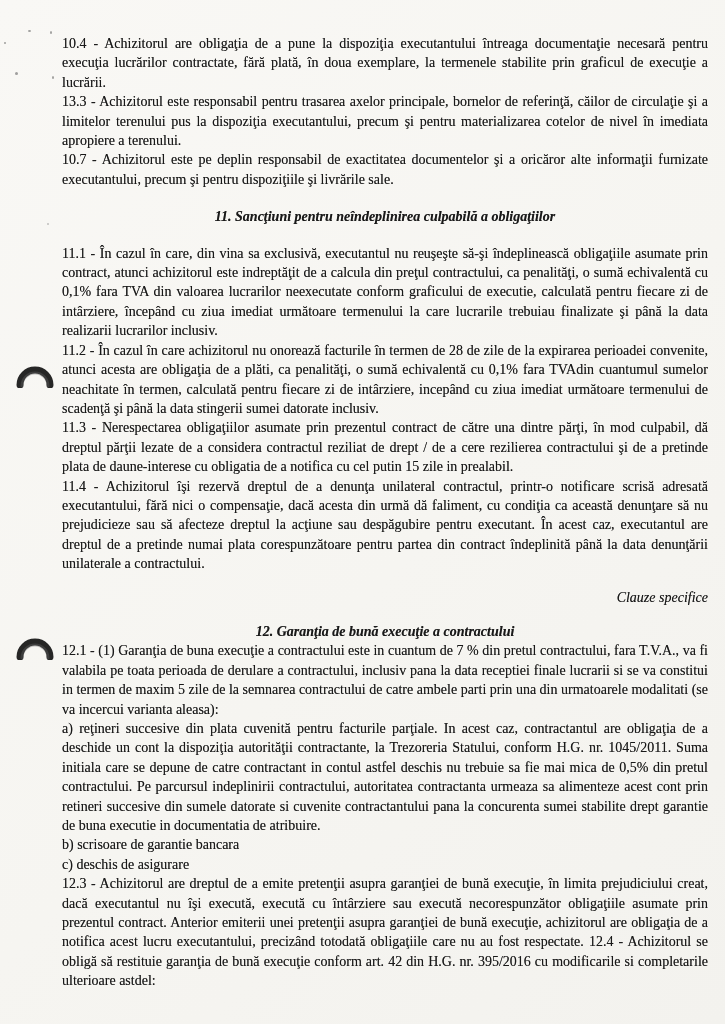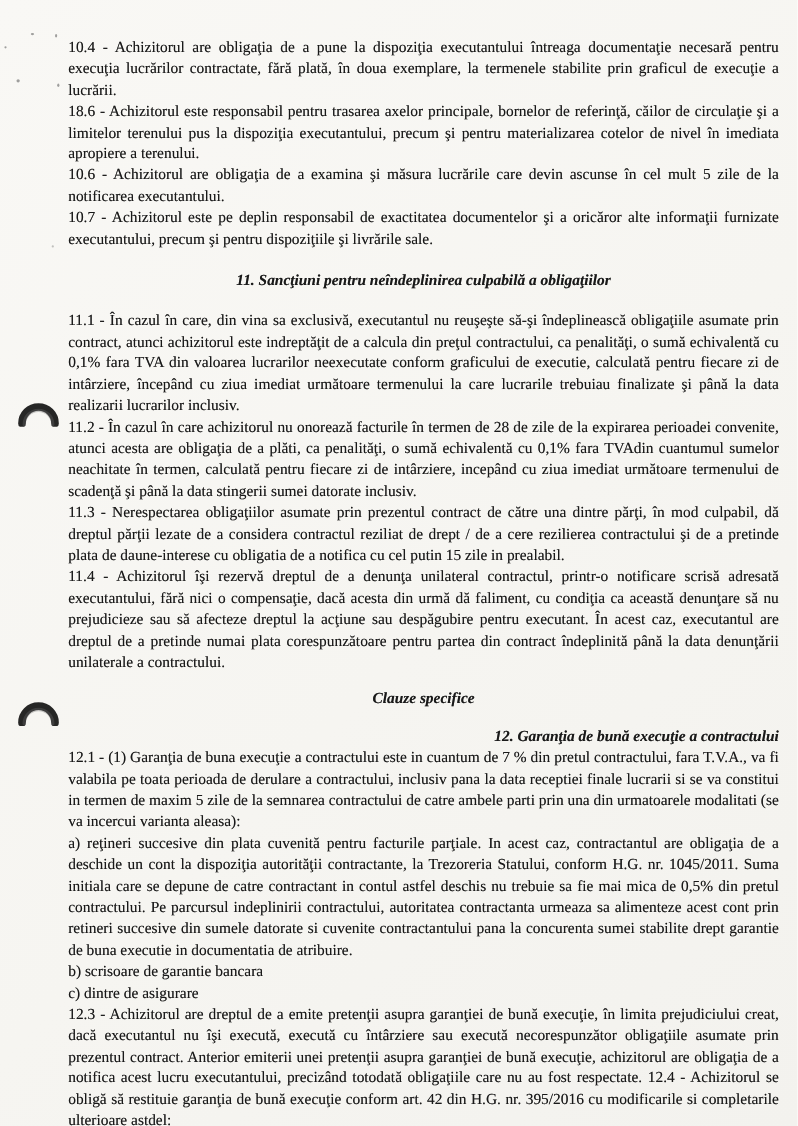--- a/index.html
+++ b/index.html
@@ -32,30 +32,30 @@
   .para {
     margin: 0;
   }
   .heading {
     font-weight: bold;
     font-style: italic;
     margin: 18px 0 17px 0;
     text-align: center;
   }
   .heading-centered {
-    font-weight: bold;
+    font-weight: normal;
     font-style: italic;
-    text-align: center;
+    text-align: right;
     margin: 14px 0 15px 0;
   }
   .heading-tight {
     font-weight: bold;
     font-style: italic;
     margin: 14px 0 0 0;
-    text-align: right;
+    text-align: center;
   }
   .underline {
   }
   
   .punch-hole {
     position: absolute;
     left: 16px;
     width: 38px;
     height: 24px;
     pointer-events: none;
@@ -97,38 +97,37 @@
   <div class="punch-hole punch-hole-2">
     <svg width="38" height="24" viewBox="0 0 38 24">
       <path d="M4 21 A15 15 0 0 1 34 21" stroke="#141414" stroke-width="7" fill="none" stroke-linecap="round" opacity="0.92"></path>
       <path d="M6 22 A13 13 0 0 1 32 22" stroke="#6a6a6a" stroke-width="3" fill="none" stroke-linecap="round" opacity="0.35"></path>
     </svg>
   </div>
 
   <div class="page-text">
 
     <p class="para">10.4 - Achizitorul are obligaţia de a pune la dispoziţia executantului întreaga documentaţie necesară pentru execuţia lucrărilor contractate, fără plată, în doua exemplare, la termenele stabilite prin graficul de execuţie a lucrării.</p>
-    <p class="para">18.6 - Achizitorul este responsabil pentru trasarea axelor principale, bornelor de referinţă, căilor de circulaţie şi a limitelor terenului pus la dispoziţia executantului, precum şi pentru materializarea cotelor de nivel în imediata apropiere a terenului.</p>
-    <p class="para">10.6 - Achizitorul are obligaţia de a examina şi măsura lucrările care devin ascunse în cel mult 5 zile de la notificarea executantului.</p>
+    <p class="para">13.3 - Achizitorul este responsabil pentru trasarea axelor principale, bornelor de referinţă, căilor de circulaţie şi a limitelor terenului pus la dispoziţia executantului, precum şi pentru materializarea cotelor de nivel în imediata apropiere a terenului.</p>
     <p class="para">10.7 - Achizitorul este pe deplin responsabil de exactitatea documentelor şi a oricăror alte informaţii furnizate executantului, precum şi pentru dispoziţiile şi livrările sale.</p>
 
     <p class="para heading">11. Sancţiuni pentru neîndeplinirea culpabilă a obligaţiilor</p>
 
     <p class="para">11.1 - În cazul în care, din vina sa exclusivă, executantul nu reuşeşte să-şi îndeplinească obligaţiile asumate prin contract, atunci achizitorul este indreptăţit de a calcula din preţul contractului, ca penalităţi, o sumă echivalentă cu 0,1% fara TVA din valoarea lucrarilor neexecutate conform graficului de executie, calculată pentru fiecare zi de intârziere, începând cu ziua imediat următoare termenului la care lucrarile trebuiau finalizate şi până la data realizarii lucrarilor inclusiv.</p>
     <p class="para">11.2 - În cazul în care achizitorul nu onorează facturile în termen de 28 de zile de la expirarea perioadei convenite, atunci acesta are obligaţia de a plăti, ca penalităţi, o sumă echivalentă cu 0,1% fara TVAdin cuantumul sumelor neachitate în termen, calculată pentru fiecare zi de intârziere, incepând cu ziua imediat următoare termenului de scadenţă şi până la data stingerii sumei datorate inclusiv.</p>
     <p class="para">11.3 - Nerespectarea obligaţiilor asumate prin prezentul contract de către una dintre părţi, în mod culpabil, dă dreptul părţii lezate de a considera contractul reziliat de drept / de a cere rezilierea contractului şi de a pretinde plata de daune-interese cu obligatia de a notifica cu cel putin 15 zile in prealabil.</p>
     <p class="para">11.4 - Achizitorul îşi rezervă dreptul de a denunţa unilateral contractul, printr-o notificare scrisă adresată executantului, fără nici o compensaţie, dacă acesta din urmă dă faliment, cu condiţia ca această denunţare să nu prejudicieze sau să afecteze dreptul la acţiune sau despăgubire pentru executant. În acest caz, executantul are dreptul de a pretinde numai plata corespunzătoare pentru partea din contract îndeplinită până la data denunţării unilaterale a contractului.</p>
 
     <p class="para heading-centered">Clauze specifice</p>
 
     <p class="para heading-tight">12. Garanţia de bună execuţie a contractului</p>
 
     <p class="para">12.1 - (1) Garanţia de buna execuţie a contractului este in cuantum de 7 % din pretul contractului, fara T.V.A., va fi valabila pe toata perioada de derulare a contractului, inclusiv pana la data receptiei finale lucrarii si se va constitui in termen de maxim 5 zile de la semnarea contractului de catre ambele parti prin una din urmatoarele modalitati (se va incercui varianta aleasa):</p>
 
     <p class="para"><span>a) </span><span class="underline">reţineri succesive din plata cuvenită pentru facturile parţiale</span><span>. In acest caz, contractantul are obligaţia de a deschide un cont la dispoziţia autorităţii contractante, la Trezoreria Statului, conform H.G. nr. 1045/2011. Suma initiala care se depune de catre contractant in contul astfel deschis nu trebuie sa fie mai mica de 0,5% din pretul contractului. Pe parcursul indeplinirii contractului, autoritatea contractanta urmeaza sa alimenteze acest cont prin retineri succesive din sumele datorate si cuvenite contractantului pana la concurenta sumei stabilite drept garantie de buna executie in documentatia de atribuire.</span></p>
 
     <p class="para">b) scrisoare de garantie bancara</p>
-    <p class="para">c) dintre de asigurare</p>
+    <p class="para">c) deschis de asigurare</p>
 
     <p class="para">12.3 - Achizitorul are dreptul de a emite pretenţii asupra garanţiei de bună execuţie, în limita prejudiciului creat, dacă executantul nu îşi execută, execută cu întârziere sau execută necorespunzător obligaţiile asumate prin prezentul contract. Anterior emiterii unei pretenţii asupra garanţiei de bună execuţie, achizitorul are obligaţia de a notifica acest lucru executantului, precizând totodată obligaţiile care nu au fost respectate. 12.4 - Achizitorul se obligă să restituie garanţia de bună execuţie conform art. 42 din H.G. nr. 395/2016 cu modificarile si completarile ulterioare astdel:</p>
 
   </div>
 </div>
 
 </body></html>

